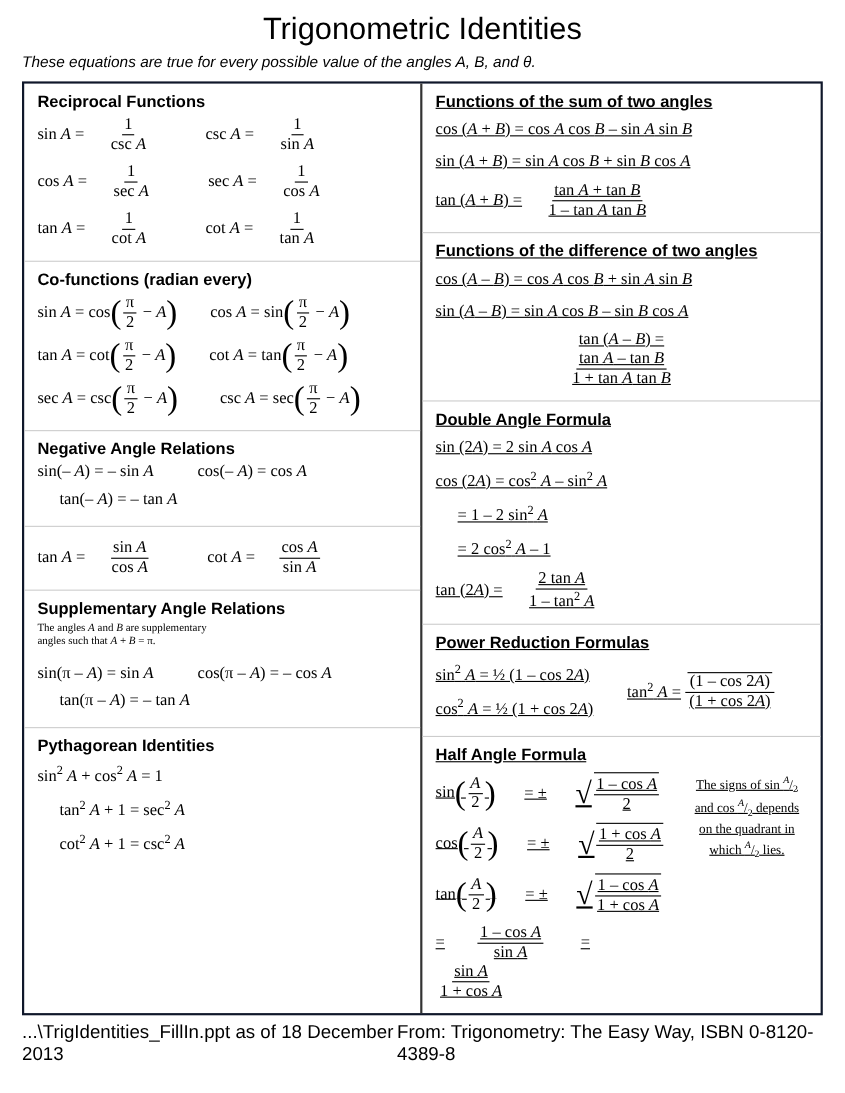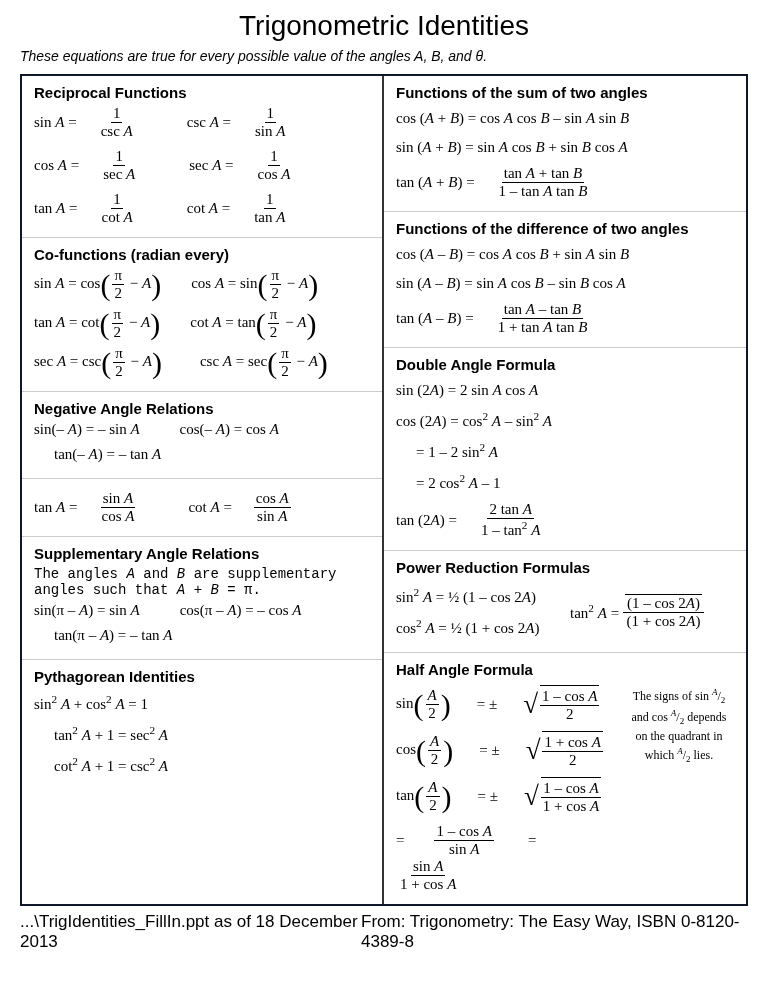--- a/index.html
+++ b/index.html
@@ -29,20 +29,21 @@
       display: grid;
       grid-template-columns: 1fr 1fr;
       border: 2px solid #0f172a;
     }
     .left-col {
       border-right: 2px solid #333;
       padding: 0;
     }
     .right-col {
       padding: 0;
+      text-decoration: underline;
     }
     .section {
       padding: 8px 12px;
       border-bottom: 1px solid #ccc;
     }
     .section:last-child {
       border-bottom: none;
     }
     .section-title {
       font-weight: bold;
@@ -217,21 +218,21 @@
         <span style="margin-left:30px;">cot <span class="math">A</span> =</span>
         <span class="fraction">
           <span class="num">cos <span class="math">A</span></span>
           <span class="den">sin <span class="math">A</span></span>
         </span>
       </div>
     </div>
 
     <div class="section">
       <div class="section-title">Supplementary Angle Relations</div>
-      <div style="font-size:14px; margin-bottom:4px;font-family:Liberation Mono, monospace;">
+      <div style="font-size:10px; margin-bottom:16px;">
         The angles <span class="math">A</span> and <span class="math">B</span> are supplementary<br>
         angles such that <span class="math">A</span> + <span class="math">B</span> = π.
       </div>
       <div class="formula-row">
         <span>sin(π – <span class="math">A</span>) = sin <span class="math">A</span></span>
         <span style="margin-left:20px;">cos(π – <span class="math">A</span>) = – cos <span class="math">A</span></span>
       </div>
       <div class="formula-line indent">
         tan(π – <span class="math">A</span>) = – tan <span class="math">A</span>
       </div>
@@ -272,21 +273,21 @@
     </div>
 
     <div class="section">
       <div class="section-title">Functions of the difference of two angles</div>
       <div class="formula-line">
         cos (<span class="math">A</span> – <span class="math">B</span>) = cos <span class="math">A</span> cos <span class="math">B</span> + sin <span class="math">A</span> sin <span class="math">B</span>
       </div>
       <div class="formula-line">
         sin (<span class="math">A</span> – <span class="math">B</span>) = sin <span class="math">A</span> cos <span class="math">B</span> – sin <span class="math">B</span> cos <span class="math">A</span>
       </div>
-      <div class="formula-row" style="margin-top:4px;">
+      <div class="formula-row" style="margin-top:4px;flex-direction:column;">
         <span>tan (<span class="math">A</span> – <span class="math">B</span>) =</span>
         <span class="fraction">
           <span class="num">tan <span class="math">A</span> – tan <span class="math">B</span></span>
           <span class="den">1 + tan <span class="math">A</span> tan <span class="math">B</span></span>
         </span>
       </div>
     </div>
 
     <div class="section">
       <div class="section-title">Double Angle Formula</div>

